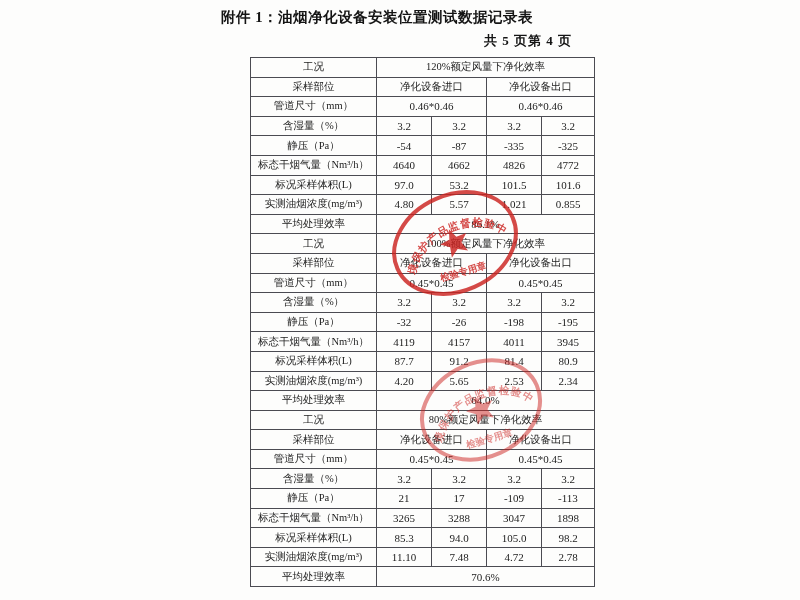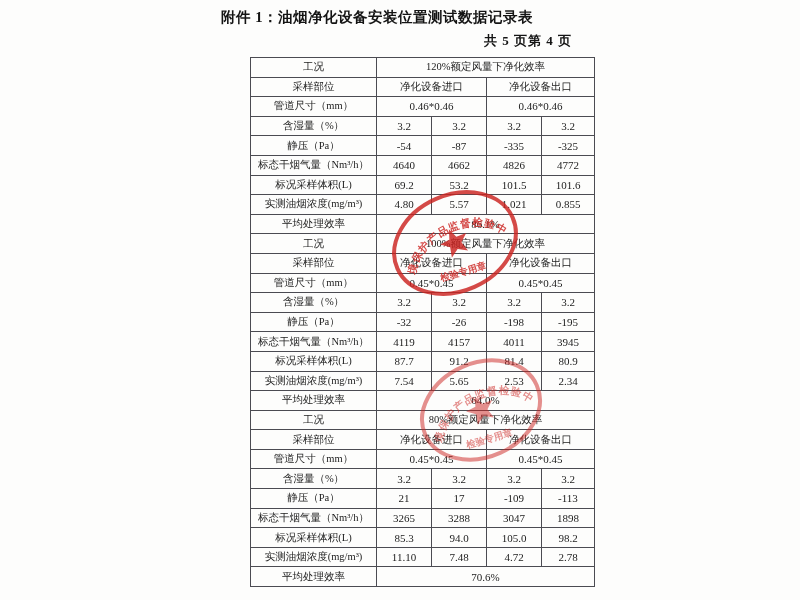--- a/index.html
+++ b/index.html
@@ -82,21 +82,21 @@
     </tr>
     <tr>
       <td class="lbl">标态干烟气量（Nm³/h）</td>
       <td class="num">4640</td>
       <td class="num">4662</td>
       <td class="num">4826</td>
       <td class="num">4772</td>
     </tr>
     <tr>
       <td class="lbl">标况采样体积(L)</td>
-      <td class="num">69.2</td>
+      <td class="num">97.0</td>
       <td class="num">53.2</td>
       <td class="num">101.5</td>
       <td class="num">101.6</td>
     </tr>
     <tr>
       <td class="lbl">实测油烟浓度(mg/m³)</td>
       <td class="num">4.80</td>
       <td class="num">5.57</td>
       <td class="num">1.021</td>
       <td class="num">0.855</td>
@@ -143,21 +143,21 @@
     </tr>
     <tr>
       <td class="lbl">标况采样体积(L)</td>
       <td class="num">87.7</td>
       <td class="num">91.2</td>
       <td class="num">81.4</td>
       <td class="num">80.9</td>
     </tr>
     <tr>
       <td class="lbl">实测油烟浓度(mg/m³)</td>
-      <td class="num">7.54</td>
+      <td class="num">4.20</td>
       <td class="num">5.65</td>
       <td class="num">2.53</td>
       <td class="num">2.34</td>
     </tr>
     <tr>
       <td class="lbl">平均处理效率</td>
       <td colspan="4" class="num">64.0%</td>
     </tr>
 
     <tr>

